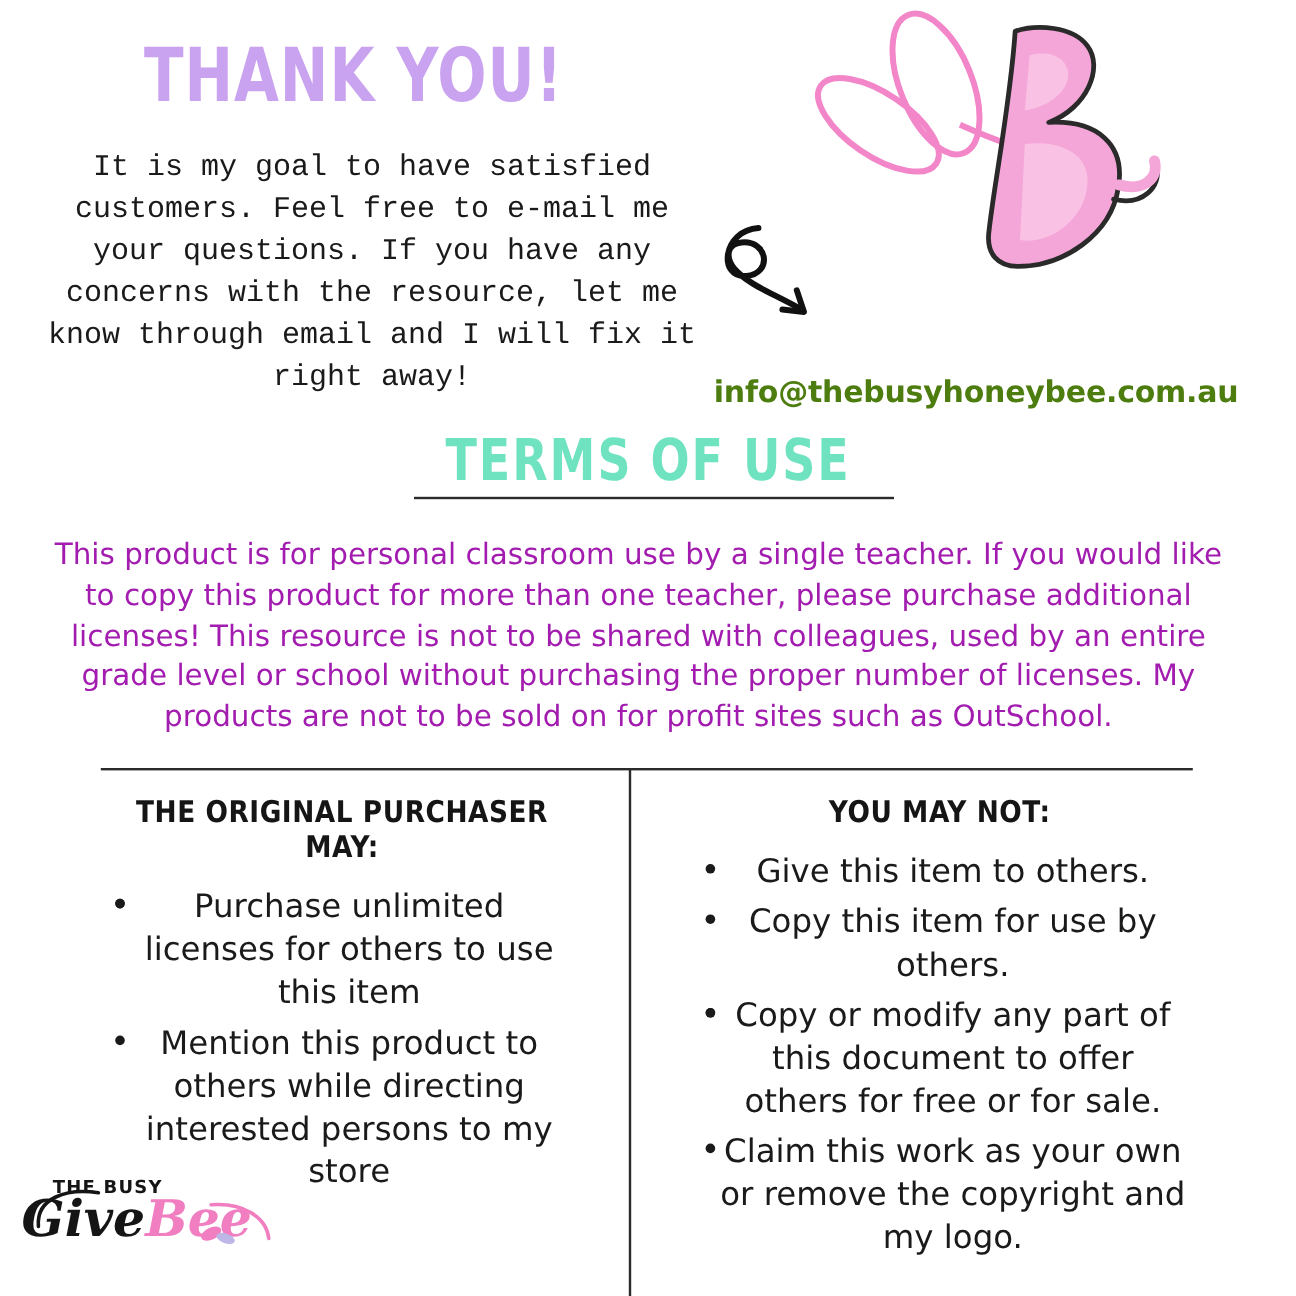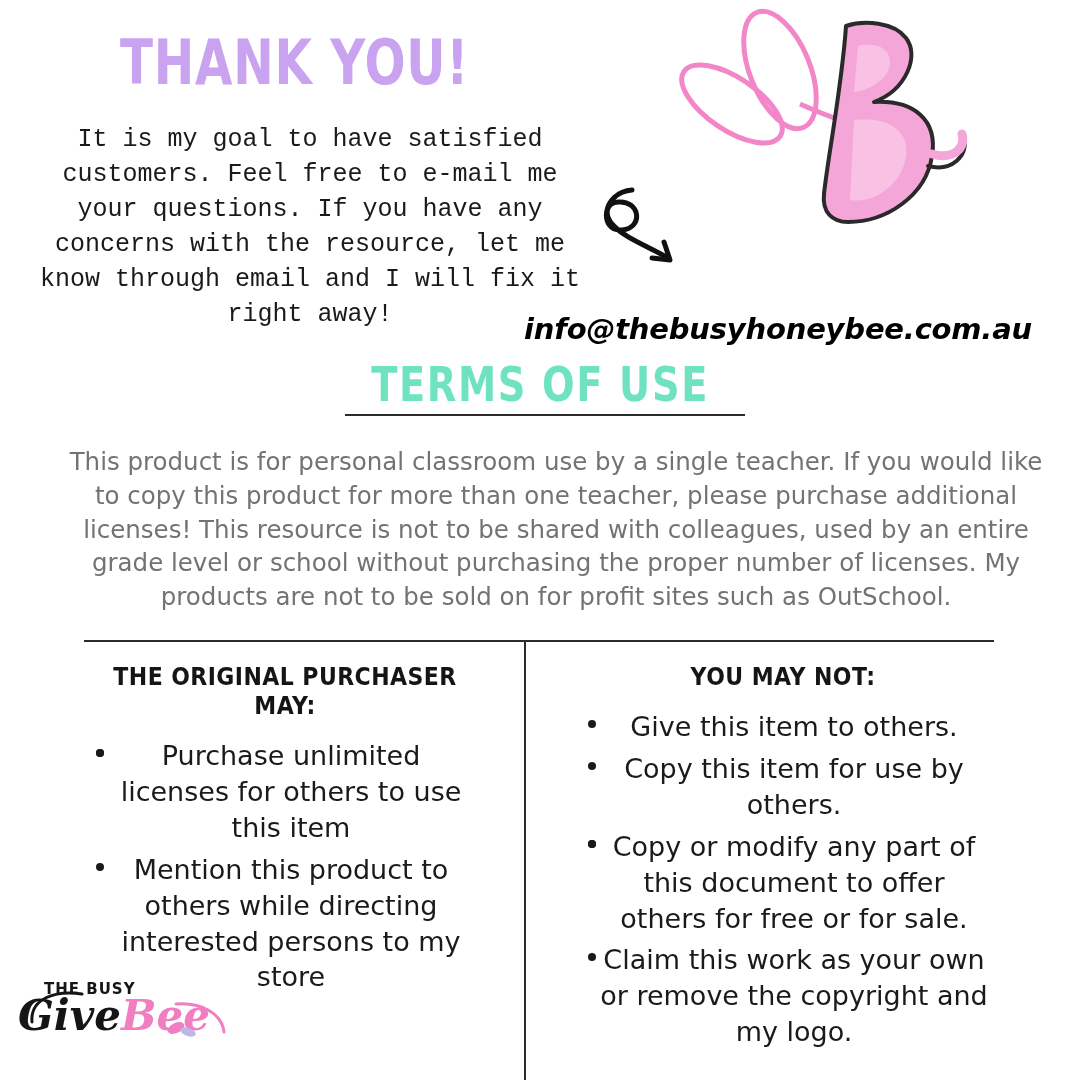--- a/index.html
+++ b/index.html
@@ -58,26 +58,25 @@
     top: 8px;
     width: 330px;
     height: 300px;
   }
 
   
   #email-text {
     position: absolute;
     right: 48px;
     top: 312px;
-    font-size: 29px;
-    font-weight: bold;
-    color: #000000;
+    font-size: 25px;
+    font-weight: bold;
+    color: #4d7c0f;
     letter-spacing: -0.2px;
     font-family: "DejaVu Sans", sans-serif;
-    font-style: italic;
   }
 
   
   #terms-heading-wrap {
     position: absolute;
     left: 0;
     top: 356px;
     width: 1080px;
     text-align: center;
   }
@@ -95,27 +94,27 @@
     position: absolute;
     left: 345px;
     top: 414px;
     width: 400px;
     height: 2px;
     background: #2b2b2b;
   }
 
   #terms-body {
     position: absolute;
-    left: 68px;
+    left: 44px;
     top: 445px;
     width: 976px;
     text-align: center;
     font-size: 24.5px;
     line-height: 1.38;
-    color: #737373;
+    color: #a21caf;
   }
 
   
   #columns-divider-top {
     position: absolute;
     left: 84px;
     top: 640px;
     width: 910px;
     height: 2px;
     background: #2b2b2b;

